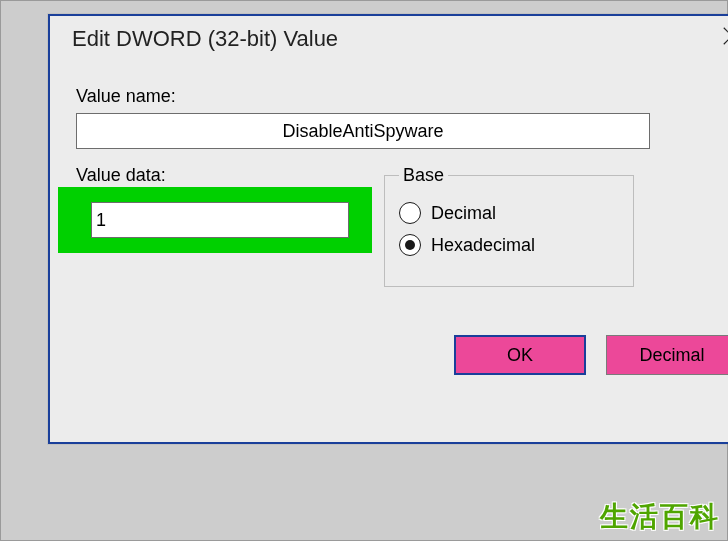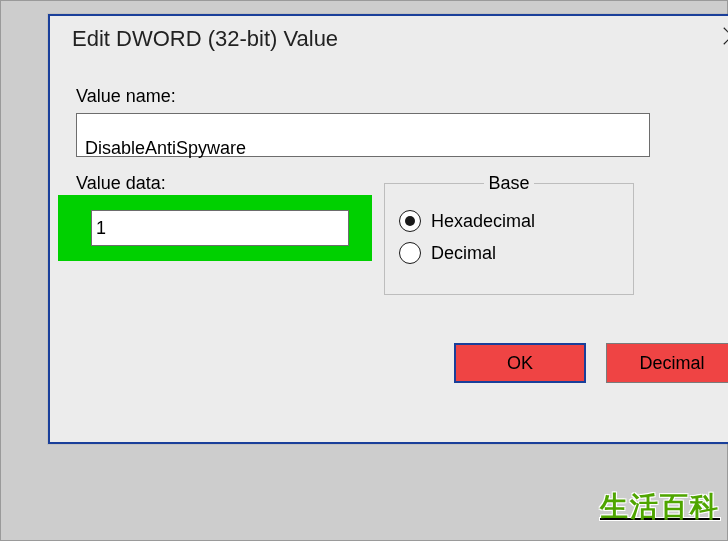--- a/index.html
+++ b/index.html
@@ -50,24 +50,25 @@
     font-size: 18px;
     color: #000;
     margin-bottom: 6px;
     margin-top: 14px;
   }
   .value-name-box {
     width: 574px;
     height: 36px;
     background: #fff;
     border: 1px solid #6d6d6d;
-    padding: 21px 8px;
+    padding: 4px 8px;
     font-size: 18px;
     line-height: 26px;
     color: #000;
+    text-align: center;
   }
   .row2 {
     display: flex;
     margin-top: 16px;
     gap: 12px;
     align-items: flex-start;
   }
   .left-col {
     position: relative;
     width: 296px;
@@ -111,21 +112,20 @@
     font-family: inherit;
     color: #000;
     background: transparent;
   }
   fieldset.base-group {
     border: 1px solid #bdbdbd;
     margin: 0;
     padding: 10px 14px 18px 14px;
     width: 250px;
     height: 122px;
-    text-align: center;
   }
   fieldset.base-group legend {
     font-size: 18px;
     padding: 0 4px;
     color: #000;
   }
   .radio-row {
     display: flex;
     align-items: center;
     gap: 10px;
@@ -151,40 +151,39 @@
   .button-row {
     display: flex;
     gap: 20px;
     justify-content: flex-end;
     margin-top: 48px;
     padding-right: 0;
   }
   .btn {
     width: 132px;
     height: 40px;
-    background: #ef4444;
+    background: #ec4899;
     border: 1px solid #7a7a7a;
     font-size: 18px;
     font-family: inherit;
     color: #000;
     display: flex;
     align-items: center;
     justify-content: center;
     cursor: pointer;
   }
   .btn.primary {
     border: 2.5px solid #1a3f9a;
   }
   .watermark {
     position: absolute;
     right: 8px;
-    bottom: 18px;
+    bottom: 8px;
     text-align: left;
     line-height: 1.1;
-    text-decoration: underline;
   }
   .watermark .cn {
     font-size: 28px;
     font-weight: bold;
     color: #4fa500;
     text-shadow: -1px -1px 0 #fff, 1px -1px 0 #fff, -1px 1px 0 #fff, 1px 1px 0 #fff;
     letter-spacing: 2px;
   }
   .watermark .url {
     font-size: 18px;
@@ -229,28 +228,28 @@
         <div class="highlight">
           <div class="value-data-input-wrap">
             <input class="value-data-input" type="text" value="1" style="">
           </div>
         </div>
       </div>
 
       <fieldset class="base-group">
         <legend>Base</legend>
         <div class="radio-row">
+          <span class="radio-outer"></span>
+          <span>Decimal</span>
+        </div>
+        <div class="radio-row">
           <span class="radio-outer">
               <span class="radio-inner"></span>
             </span>
           <span>Hexadecimal</span>
-        </div>
-        <div class="radio-row">
-          <span class="radio-outer"></span>
-          <span>Decimal</span>
         </div>
       </fieldset>
     </div>
 
     <div class="button-row">
       <button class="btn primary">
         <span>OK</span>
       </button>
       <button class="btn">
         <span>Decimal</span>

